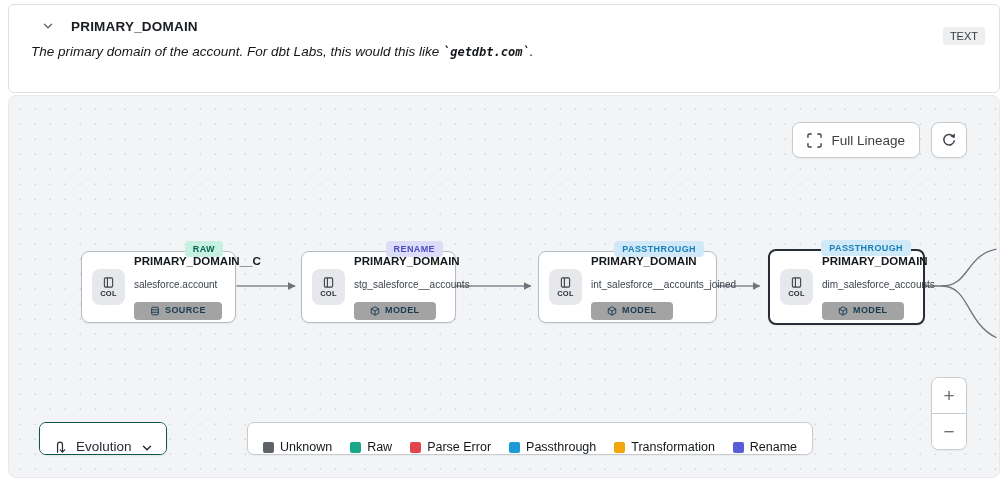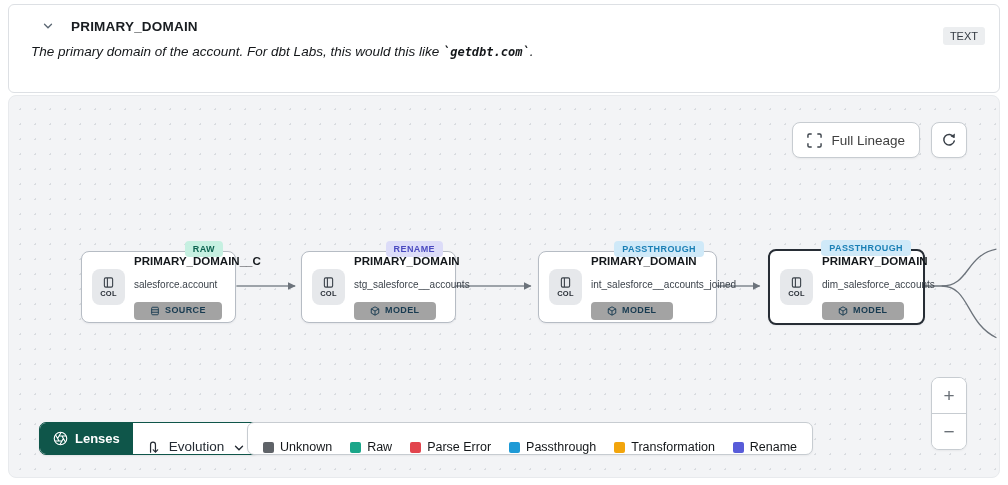--- a/index.html
+++ b/index.html
@@ -220,27 +220,20 @@
     </svg>
   </button>
 
   <div class="zoom-stack">
     <button class="zoom-btn">+</button>
     <div class="divider"></div>
     <button class="zoom-btn">−</button>
   </div>
 
   <div class="lens-group">
-    <button class="lenses-btn">
-      <svg width="15" height="15" viewBox="0 0 24 24">
-        <circle cx="12" cy="12" r="10" fill="none" stroke="#fff" stroke-width="1.8"></circle>
-        <path d="m14.31 8 5.74 9.94 M9.69 8h11.48 m-13.79 4 5.74-9.94 M9.69 16 3.95 6.06 M14.31 16H2.83 m13.79-4-5.74 9.94" fill="none" stroke="#fff" stroke-width="1.8"></path>
-      </svg>
-      <span>Lenses</span>
-    </button>
     <button class="lens-select">
       <svg width="14" height="14" viewBox="0 0 16 16">
         <path d="M5.2 14 V5.2 a2.8 2.8 0 0 1 5.6 0 V13.4" fill="none" stroke="#252b33" stroke-width="1.4" stroke-linecap="round"></path>
         <path d="M8.3 11.2 L10.8 13.8 L13.3 11.2" fill="none" stroke="#252b33" stroke-width="1.4" stroke-linecap="round" stroke-linejoin="round"></path>
       </svg>
       <span>Evolution</span>
       <svg width="12" height="12" viewBox="0 0 12 12">
         <path d="M2.5 4.3 L6 7.8 L9.5 4.3" stroke="#252b33" stroke-width="1.4" fill="none" stroke-linecap="round"></path>
       </svg>
     </button>

